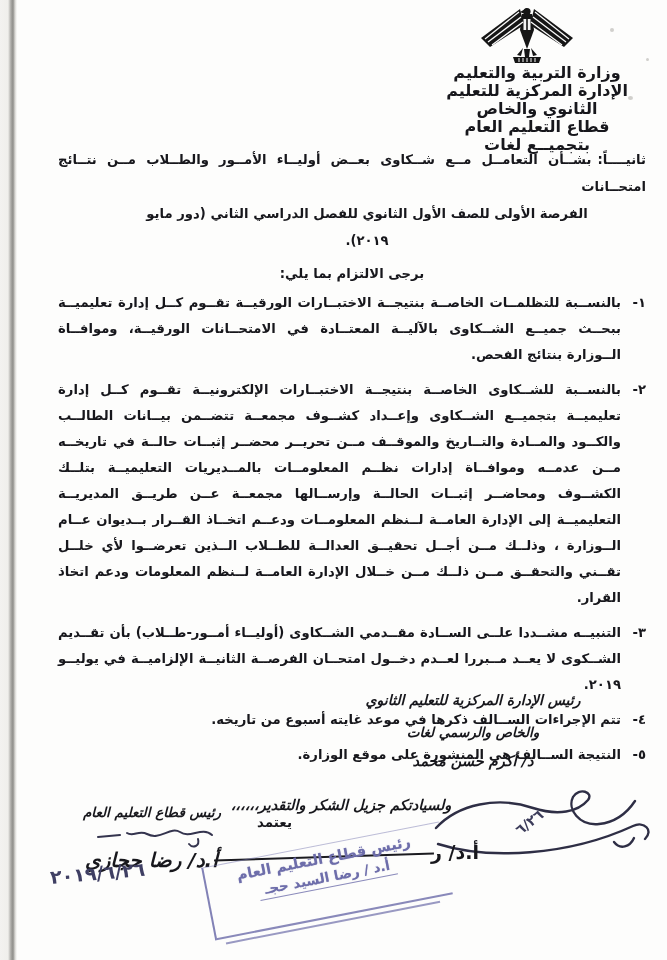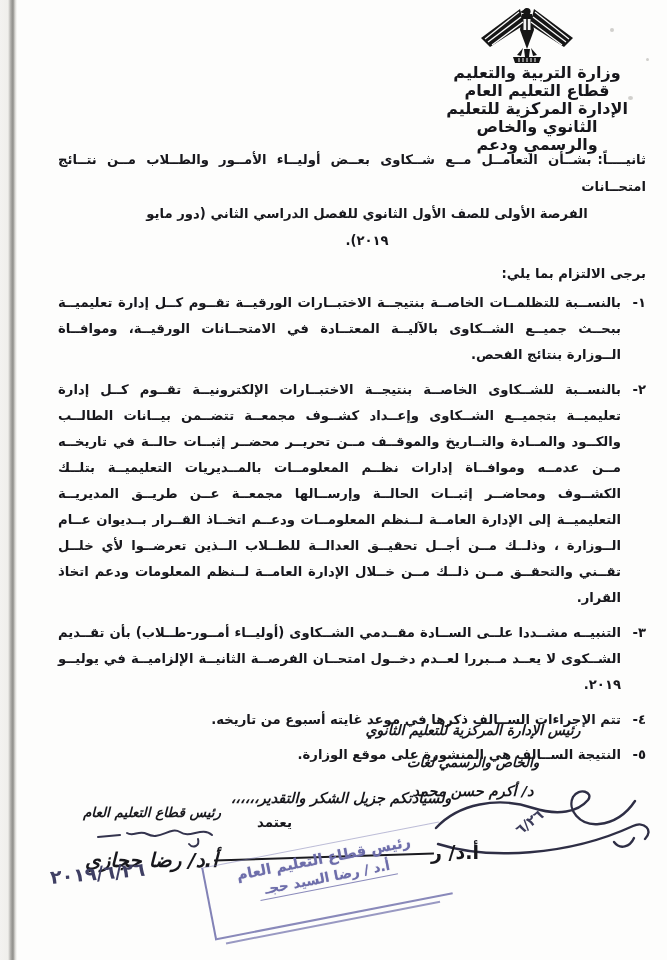--- a/index.html
+++ b/index.html
@@ -26,34 +26,34 @@
 
   
   .body-block{
     position:absolute;top:146px;right:21px;left:58px;
     direction:rtl;text-align:justify;
     font-size:13.2px;font-weight:bold;line-height:27px;
   }
   .subject1{margin:0;text-align:justify;text-align-last:justify;}
   .subject1 .lbl{padding-left:6px;}
   .subject2{margin:0;text-align:center;padding:0 40px 0 70px;}
-  .directive{margin:6px 0 3px;text-align:right;}
+  .directive{margin:6px 0 3px;text-align:center;}
   ol.items{margin:0;padding:0;list-style:none;}
   ol.items li{position:relative;padding-right:25px;margin:0 0 9px;line-height:26px;}
   ol.items li .num{position:absolute;right:0;top:0;}
   li.compact{line-height:25px;}
   li.single{margin-bottom:4px;}
   .closing{
-    width:300px;margin:18px 155px 0 auto;text-align:center;
+    width:300px;margin:25px 155px 0 auto;text-align:center;
     font-style:italic;font-size:14.5px;line-height:24px;
   }
 
   
   .sig-right{
-    position:absolute;top:722px;right:44px;width:300px;
+    position:absolute;top:692px;right:44px;width:300px;
     direction:rtl;text-align:center;font-weight:bold;font-style:italic;
   }
   .sig-right .t1{font-size:14px;margin:0 0 14px;}
   .sig-right .t2{font-size:13.5px;margin:16px 0 13px;}
   .sig-right .nm{font-size:14.5px;margin:0;}
   .sig-ink{position:absolute;left:428px;top:784px;width:238px;height:86px;}
   .sig-date-hand{
     position:absolute;left:514px;top:814px;
     font-size:14px;font-weight:bold;color:#3c3c5a;
     transform:rotate(-38deg);direction:ltr;
@@ -134,23 +134,23 @@
       <path d="M40 52 L40 56"></path>
         <path d="M44 52 L44 56"></path>
         <path d="M48 52 L48 56"></path>
       <path d="M52 52 L52 56"></path>
         <path d="M56 52 L56 56"></path>
     </g>
   </svg>
 
   <div class="hdr">
     <div>وزارة التربية والتعليم</div>
+    <div>الإدارة المركزية للتعليم الثانوي والخاص</div>
     <div>قطاع التعليم العام</div>
-    <div>الإدارة المركزية للتعليم الثانوي والخاص</div>
-    <div>والرسمي ودعم</div>
+    <div>بتجميــع لغات</div>
   </div>
 
   <div class="body-block">
     <p class="subject1"><span class="lbl">ثانيــــاً:</span><span>بشــأن التعامــل مــع شــكاوى بعــض أوليــاء الأمــور والطــلاب مــن نتــائج امتحــانات</span></p>
     <p class="subject2">الفرصة الأولى للصف الأول الثانوي للفصل الدراسي الثاني (دور مايو ٢٠١٩).</p>
     <p class="directive">برجى الالتزام بما يلي:</p>
     <ol class="items">
       <li><span class="num">١-</span><span>بالنســبة للتظلمــات الخاصــة بنتيجــة الاختبــارات الورقيــة تقــوم كــل إدارة تعليميــة ببحــث جميــع الشــكاوى بالآليــة المعتــادة في الامتحــانات الورقيــة، وموافــاة الــوزارة بنتائج الفحص.</span></li>
       <li class="compact"><span class="num">٢-</span><span>بالنســبة للشــكاوى الخاصــة بنتيجــة الاختبــارات الإلكترونيــة تقــوم كــل إدارة تعليميــة بتجميــع الشــكاوى وإعــداد كشــوف مجمعــة تتضــمن بيــانات الطالــب والكــود والمــادة والتــاريخ والموقــف مــن تحريــر محضــر إثبــات حالــة في تاريخــه مــن عدمــه وموافــاة إدارات نظــم المعلومــات بالمــديريات التعليميــة بتلــك الكشــوف ومحاضــر إثبــات الحالــة وإرســالها مجمعــة عــن طريــق المديريــة التعليميــة إلى الإدارة العامــة لــنظم المعلومــات ودعــم اتخــاذ القــرار بــديوان عــام الــوزارة ، وذلــك مــن أجــل تحقيــق العدالــة للطــلاب الــذين تعرضــوا لأي خلــل تقــني والتحقــق مــن ذلــك مــن خــلال الإدارة العامــة لــنظم المعلومات ودعم اتخاذ القرار.</span></li>
       <li><span class="num">٣-</span><span>التنبيــه مشــددا علــى الســادة مقــدمي الشــكاوى (أوليــاء أمــور-طــلاب) بأن تقــديم الشــكوى لا يعــد مــبررا لعــدم دخــول امتحــان الفرصــة الثانيــة الإلزاميــة في يوليــو ٢٠١٩.</span></li>

